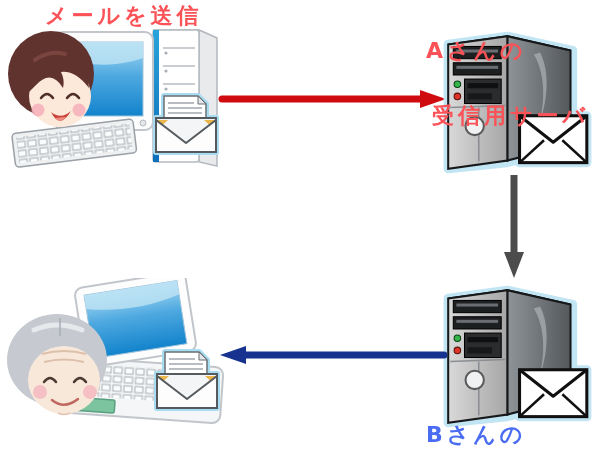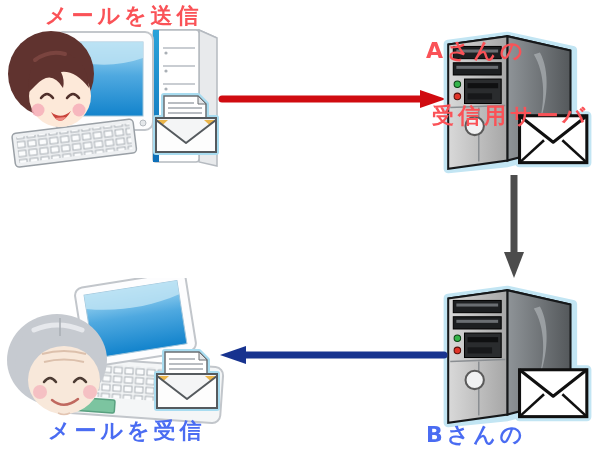--- a/index.html
+++ b/index.html
@@ -199,15 +199,14 @@
       <path d="M42,104 q6,-8 12,0" stroke="#4c3b33" stroke-width="2.5" fill="none" stroke-linecap="round"></path>
       <path d="M72,104 q6,-8 12,0" stroke="#4c3b33" stroke-width="2.5" fill="none" stroke-linecap="round"></path>
       <circle cx="38" cy="114" r="7" fill="#f5b9be" opacity="0.85"></circle>
       <circle cx="88" cy="114" r="7" fill="#f5b9be" opacity="0.85"></circle>
       <path d="M50,122 Q62,132 76,121" stroke="#c0685f" stroke-width="2.5" fill="none" stroke-linecap="round"></path>
       <path d="M56,135 Q62,138 68,135" stroke="#e3c5b2" stroke-width="1.5" fill="none"></path>
     </g>
     <use href="#sym-mail" x="150" y="68" width="70" height="66"></use>
   </svg>
 
-  <div class="label blue" style="left:48px;top:417px;">メールを受信</div>
 
 </div>
 
 </body></html>

